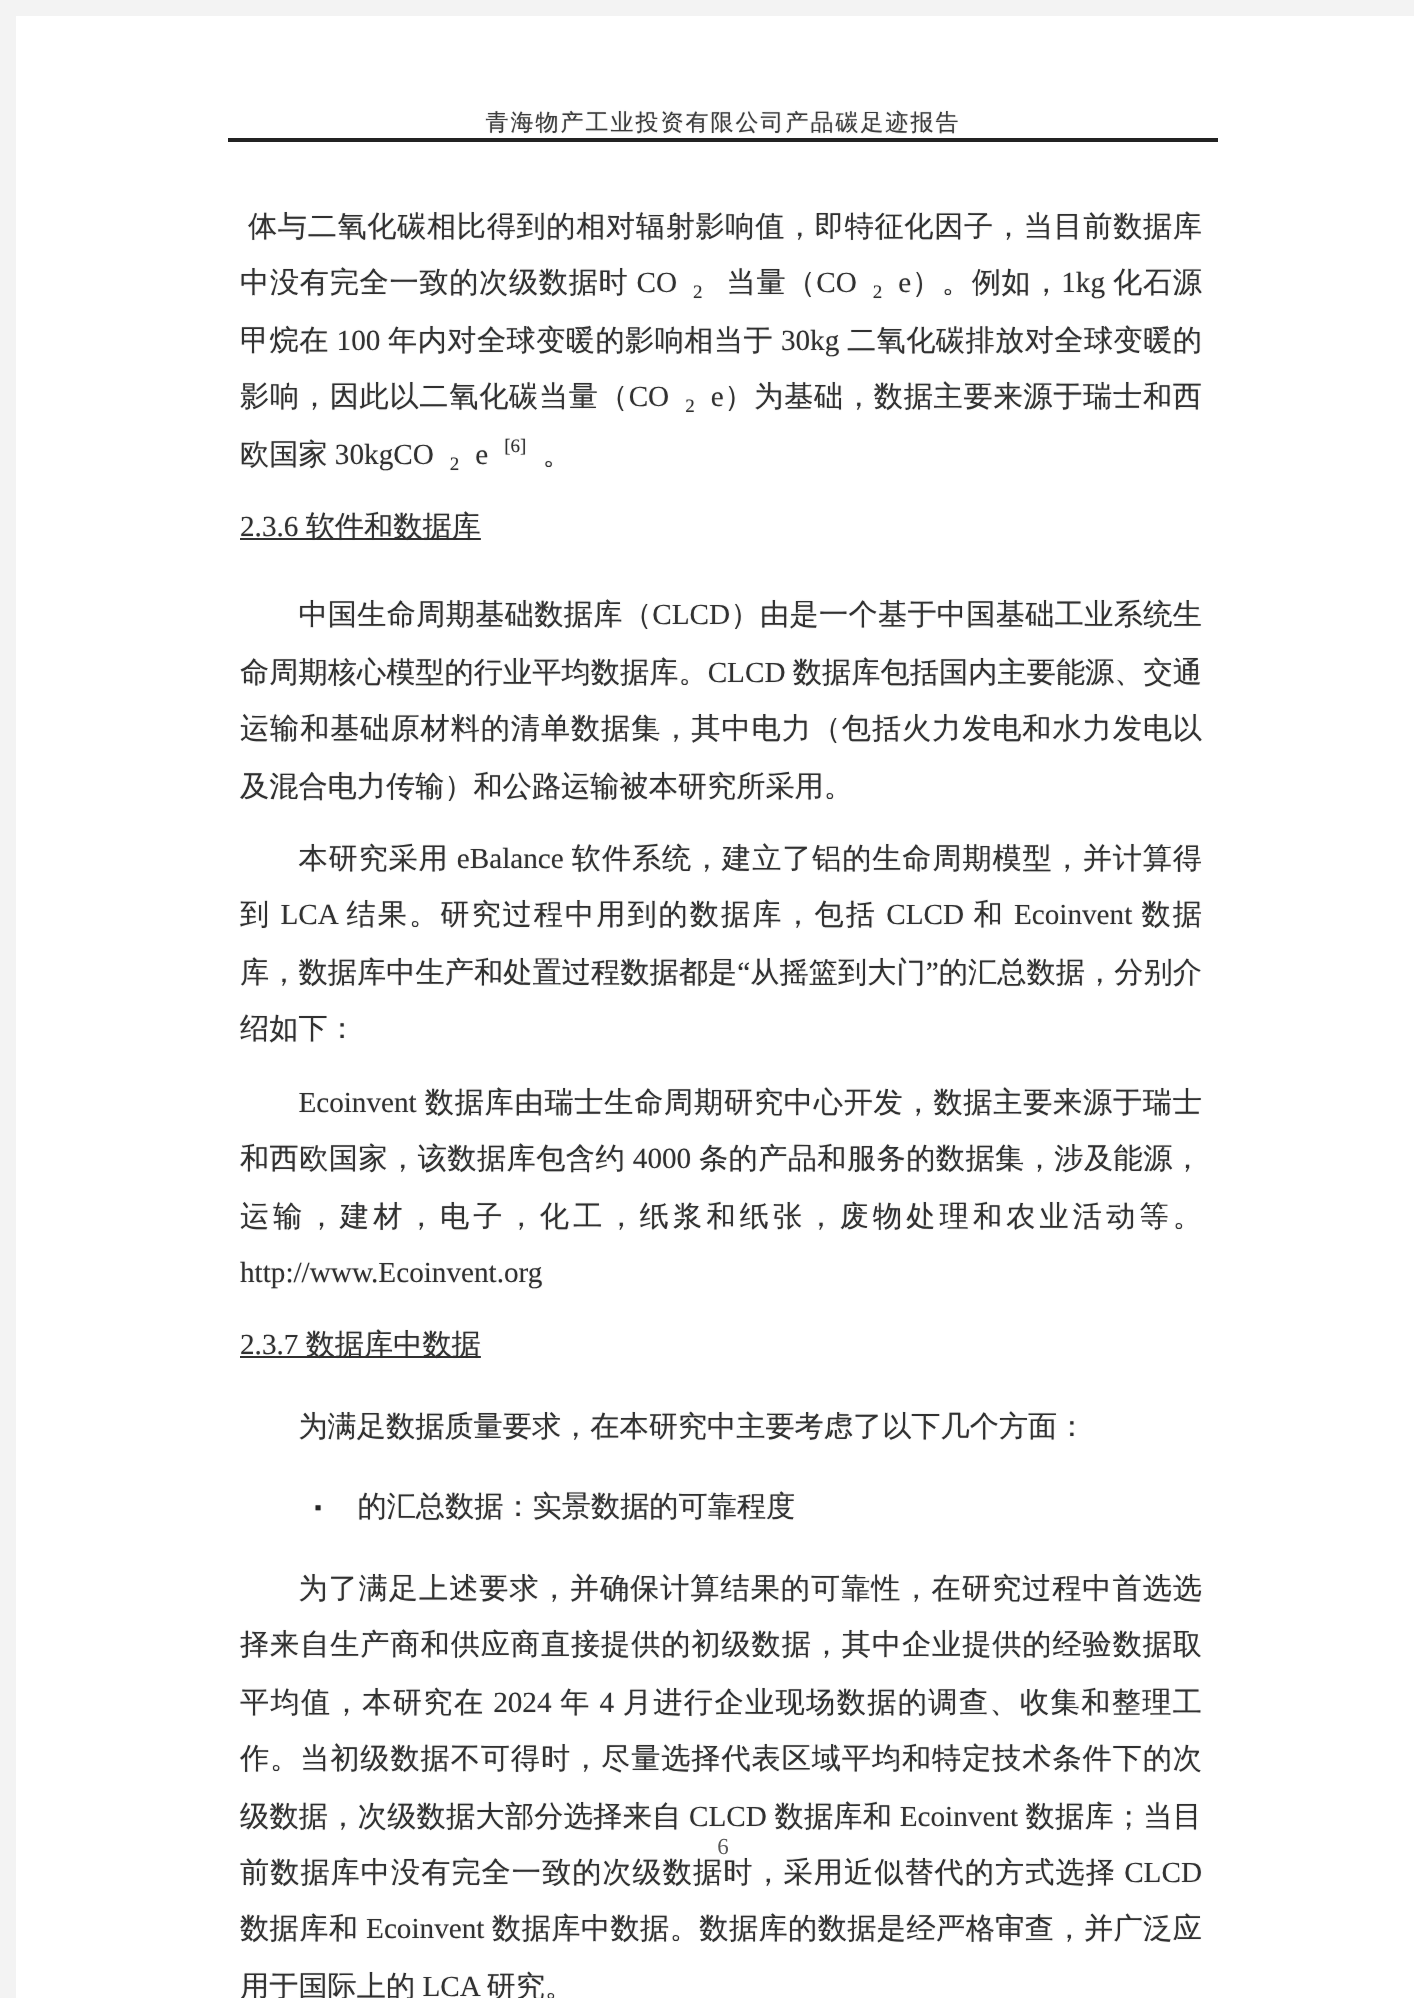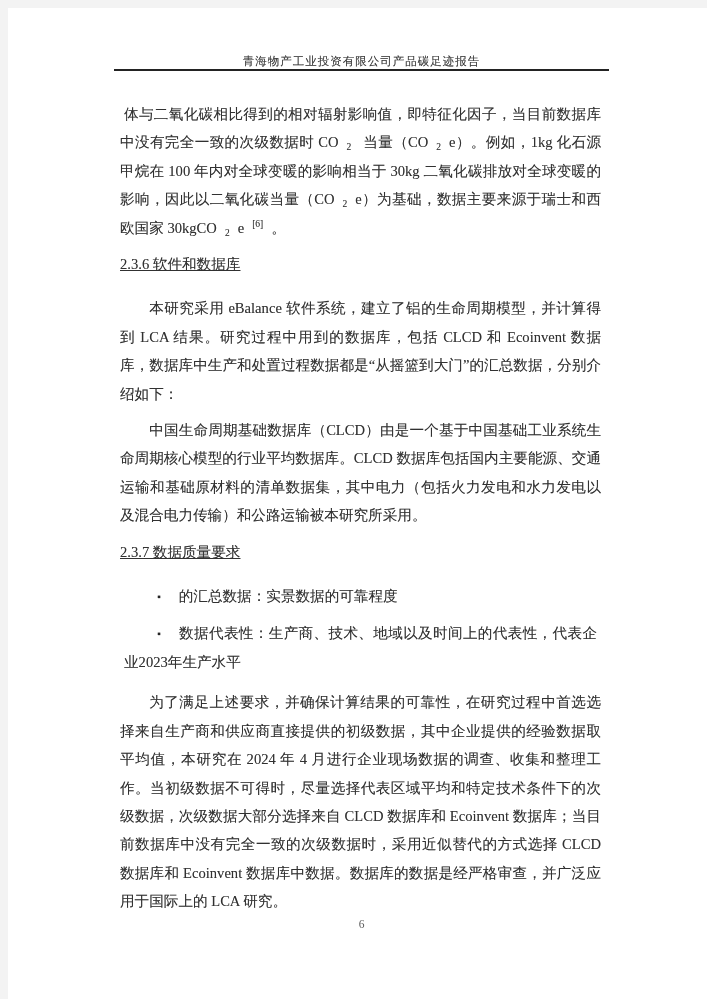--- a/index.html
+++ b/index.html
@@ -74,31 +74,32 @@
 
   <div class="doc-header">青海物产工业投资有限公司产品碳足迹报告</div>
   <div class="header-rule"></div>
 
   <div class="content">
 
     <p class="para continued"><span>体与二氧化碳相比得到的相对辐射影响值，即特征化因子，当目前数据库中没有完全一致的次级数据时 CO</span><sub>2</sub><span> 当量（CO</span><sub>2</sub><span>e）。例如，1kg 化石源甲烷在 100 年内对全球变暖的影响相当于 30kg 二氧化碳排放对全球变暖的影响，因此以二氧化碳当量（CO</span><sub>2</sub><span>e）为基础，数据主要来源于瑞士和西欧国家 30kgCO</span><sub>2</sub><span>e</span><sup>[6]</sup><span>。</span></p>
 
     <p class="heading heading-236">2.3.6 软件和数据库</p>
 
+    <p class="para">中国生命周期基础数据库（CLCD）由是一个基于中国基础工业系统生命周期核心模型的行业平均数据库。CLCD 数据库包括国内主要能源、交通运输和基础原材料的清单数据集，其中电力（包括火力发电和水力发电以及混合电力传输）和公路运输被本研究所采用。</p>
+
     <p class="para">本研究采用 eBalance 软件系统，建立了铝的生命周期模型，并计算得到 LCA 结果。研究过程中用到的数据库，包括 CLCD 和 Ecoinvent 数据库，数据库中生产和处置过程数据都是“从摇篮到大门”的汇总数据，分别介绍如下：</p>
 
-    <p class="para">中国生命周期基础数据库（CLCD）由是一个基于中国基础工业系统生命周期核心模型的行业平均数据库。CLCD 数据库包括国内主要能源、交通运输和基础原材料的清单数据集，其中电力（包括火力发电和水力发电以及混合电力传输）和公路运输被本研究所采用。</p>
+    <p class="para">Ecoinvent 数据库由瑞士生命周期研究中心开发，数据主要来源于瑞士和西欧国家，该数据库包含约 4000 条的产品和服务的数据集，涉及能源，运输，建材，电子，化工，纸浆和纸张，废物处理和农业活动等。http://www.Ecoinvent.org</p>
 
+    <p class="heading heading-237">2.3.7 数据库中数据</p>
 
-    <p class="heading heading-237">2.3.7 数据质量要求</p>
-
+    <p class="para">为满足数据质量要求，在本研究中主要考虑了以下几个方面：</p>
 
     <div>
       <p class="bullet-item"><span class="bullet-marker">▪</span><span>的汇总数据：实景数据的可靠程度</span></p>
-      <p class="bullet-item"><span class="bullet-marker">▪</span><span>数据代表性：生产商、技术、地域以及时间上的代表性，代表企业2023年生产水平</span></p>
     </div>
 
     <p class="para">为了满足上述要求，并确保计算结果的可靠性，在研究过程中首选选择来自生产商和供应商直接提供的初级数据，其中企业提供的经验数据取平均值，本研究在 2024 年 4 月进行企业现场数据的调查、收集和整理工作。当初级数据不可得时，尽量选择代表区域平均和特定技术条件下的次级数据，次级数据大部分选择来自 CLCD 数据库和 Ecoinvent 数据库；当目前数据库中没有完全一致的次级数据时，采用近似替代的方式选择 CLCD 数据库和 Ecoinvent 数据库中数据。数据库的数据是经严格审查，并广泛应用于国际上的 LCA 研究。</p>
 
   </div>
 
   <div class="doc-footer">6</div>
 
 </div>
 

